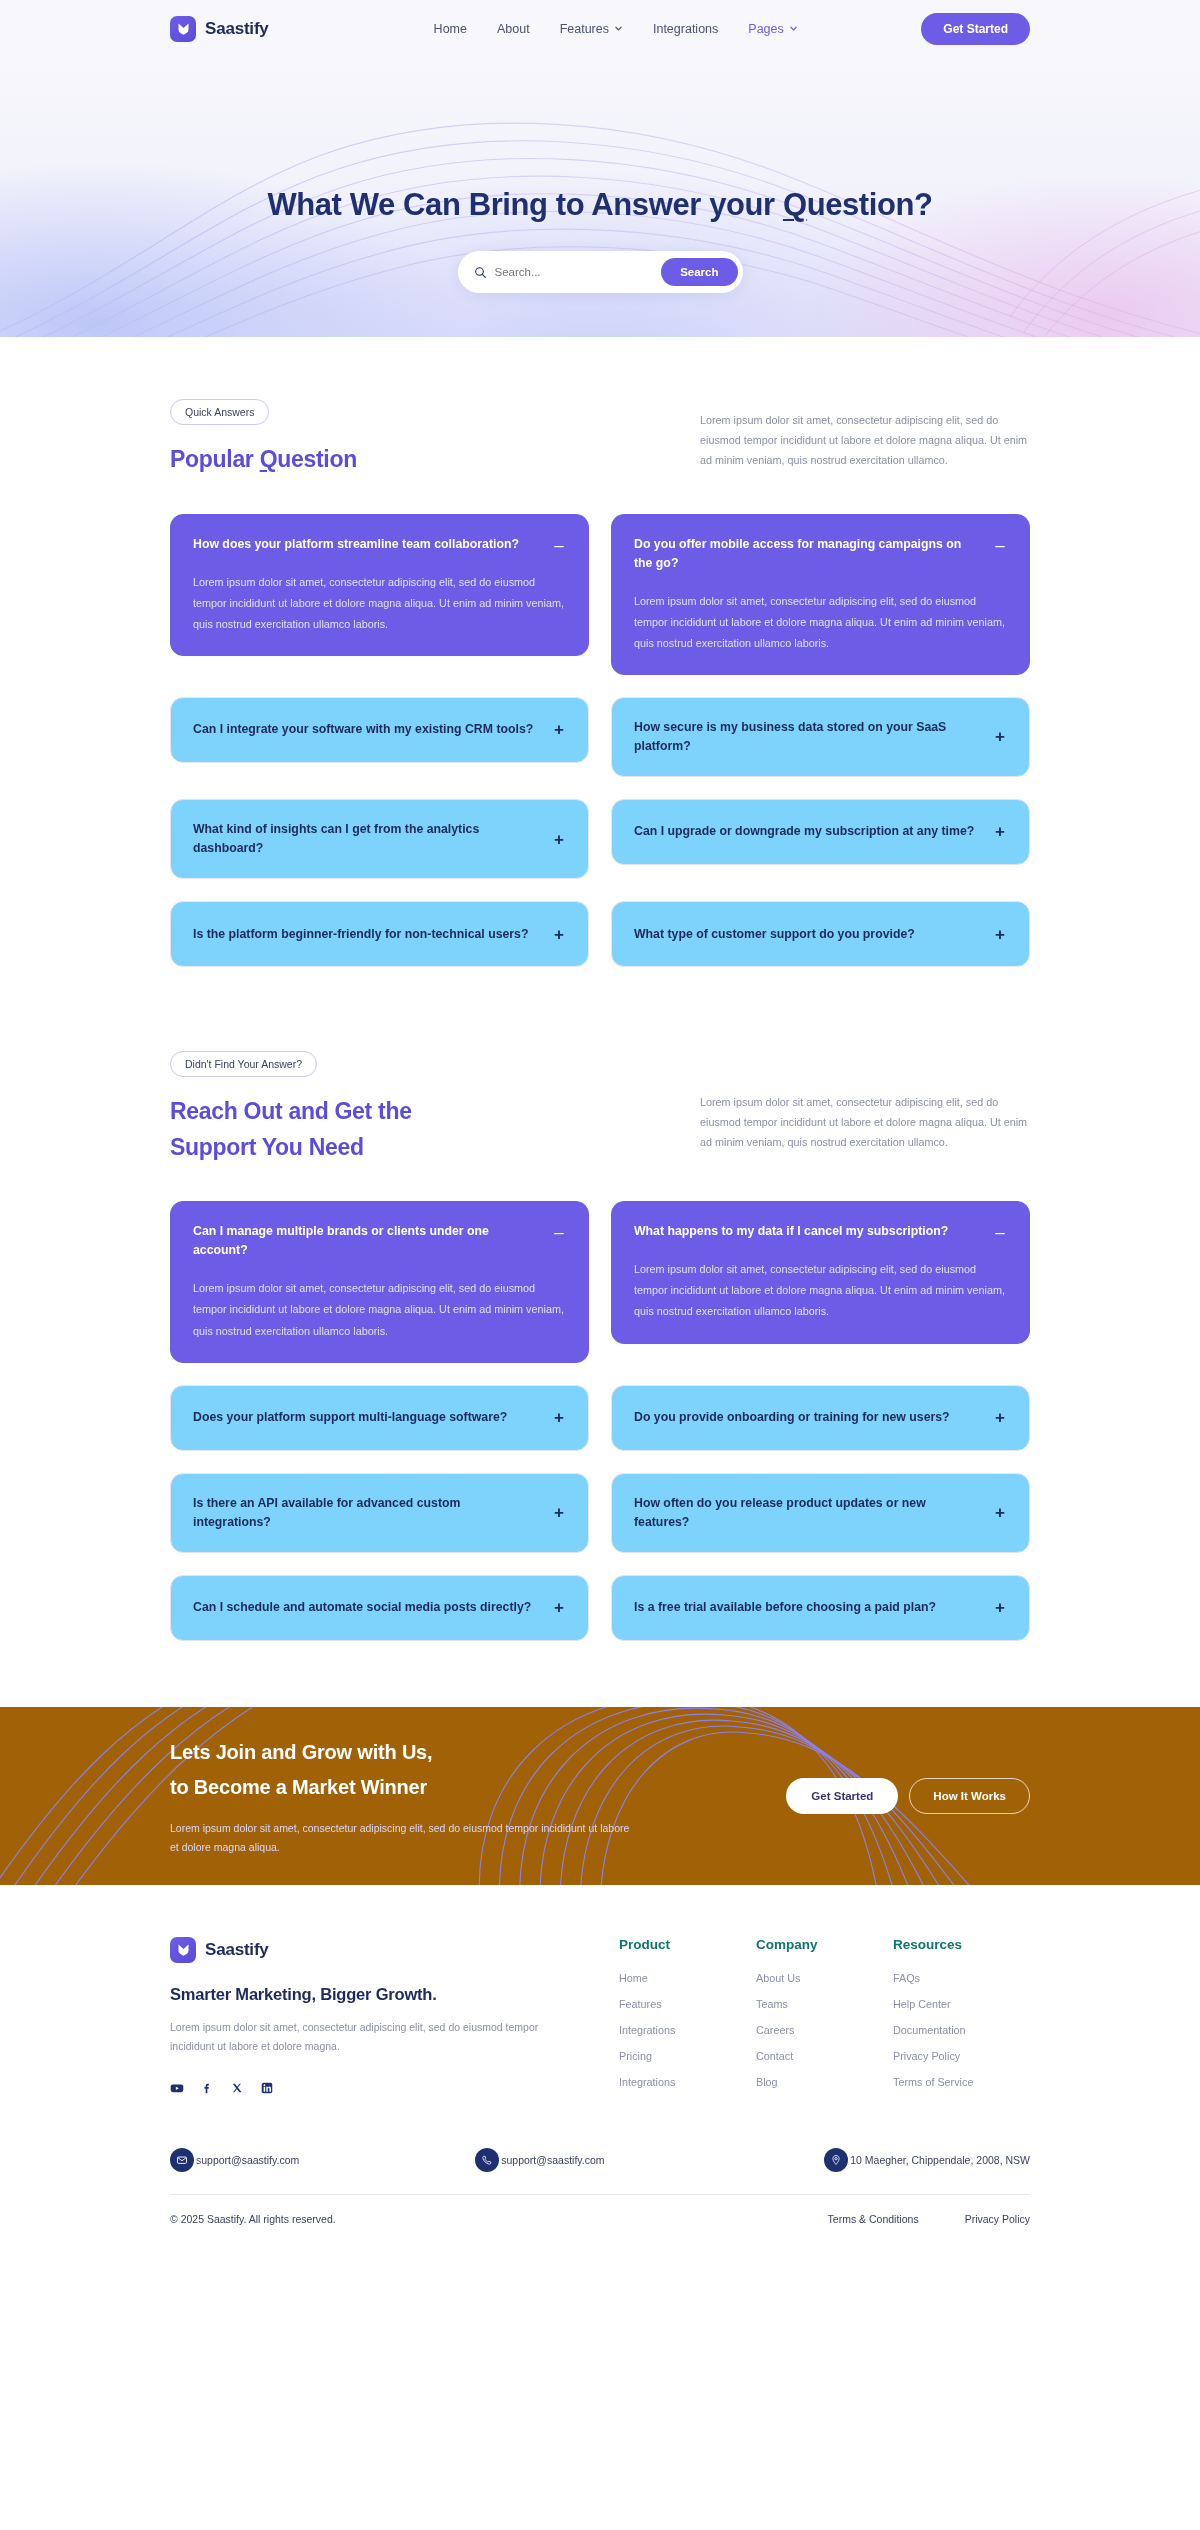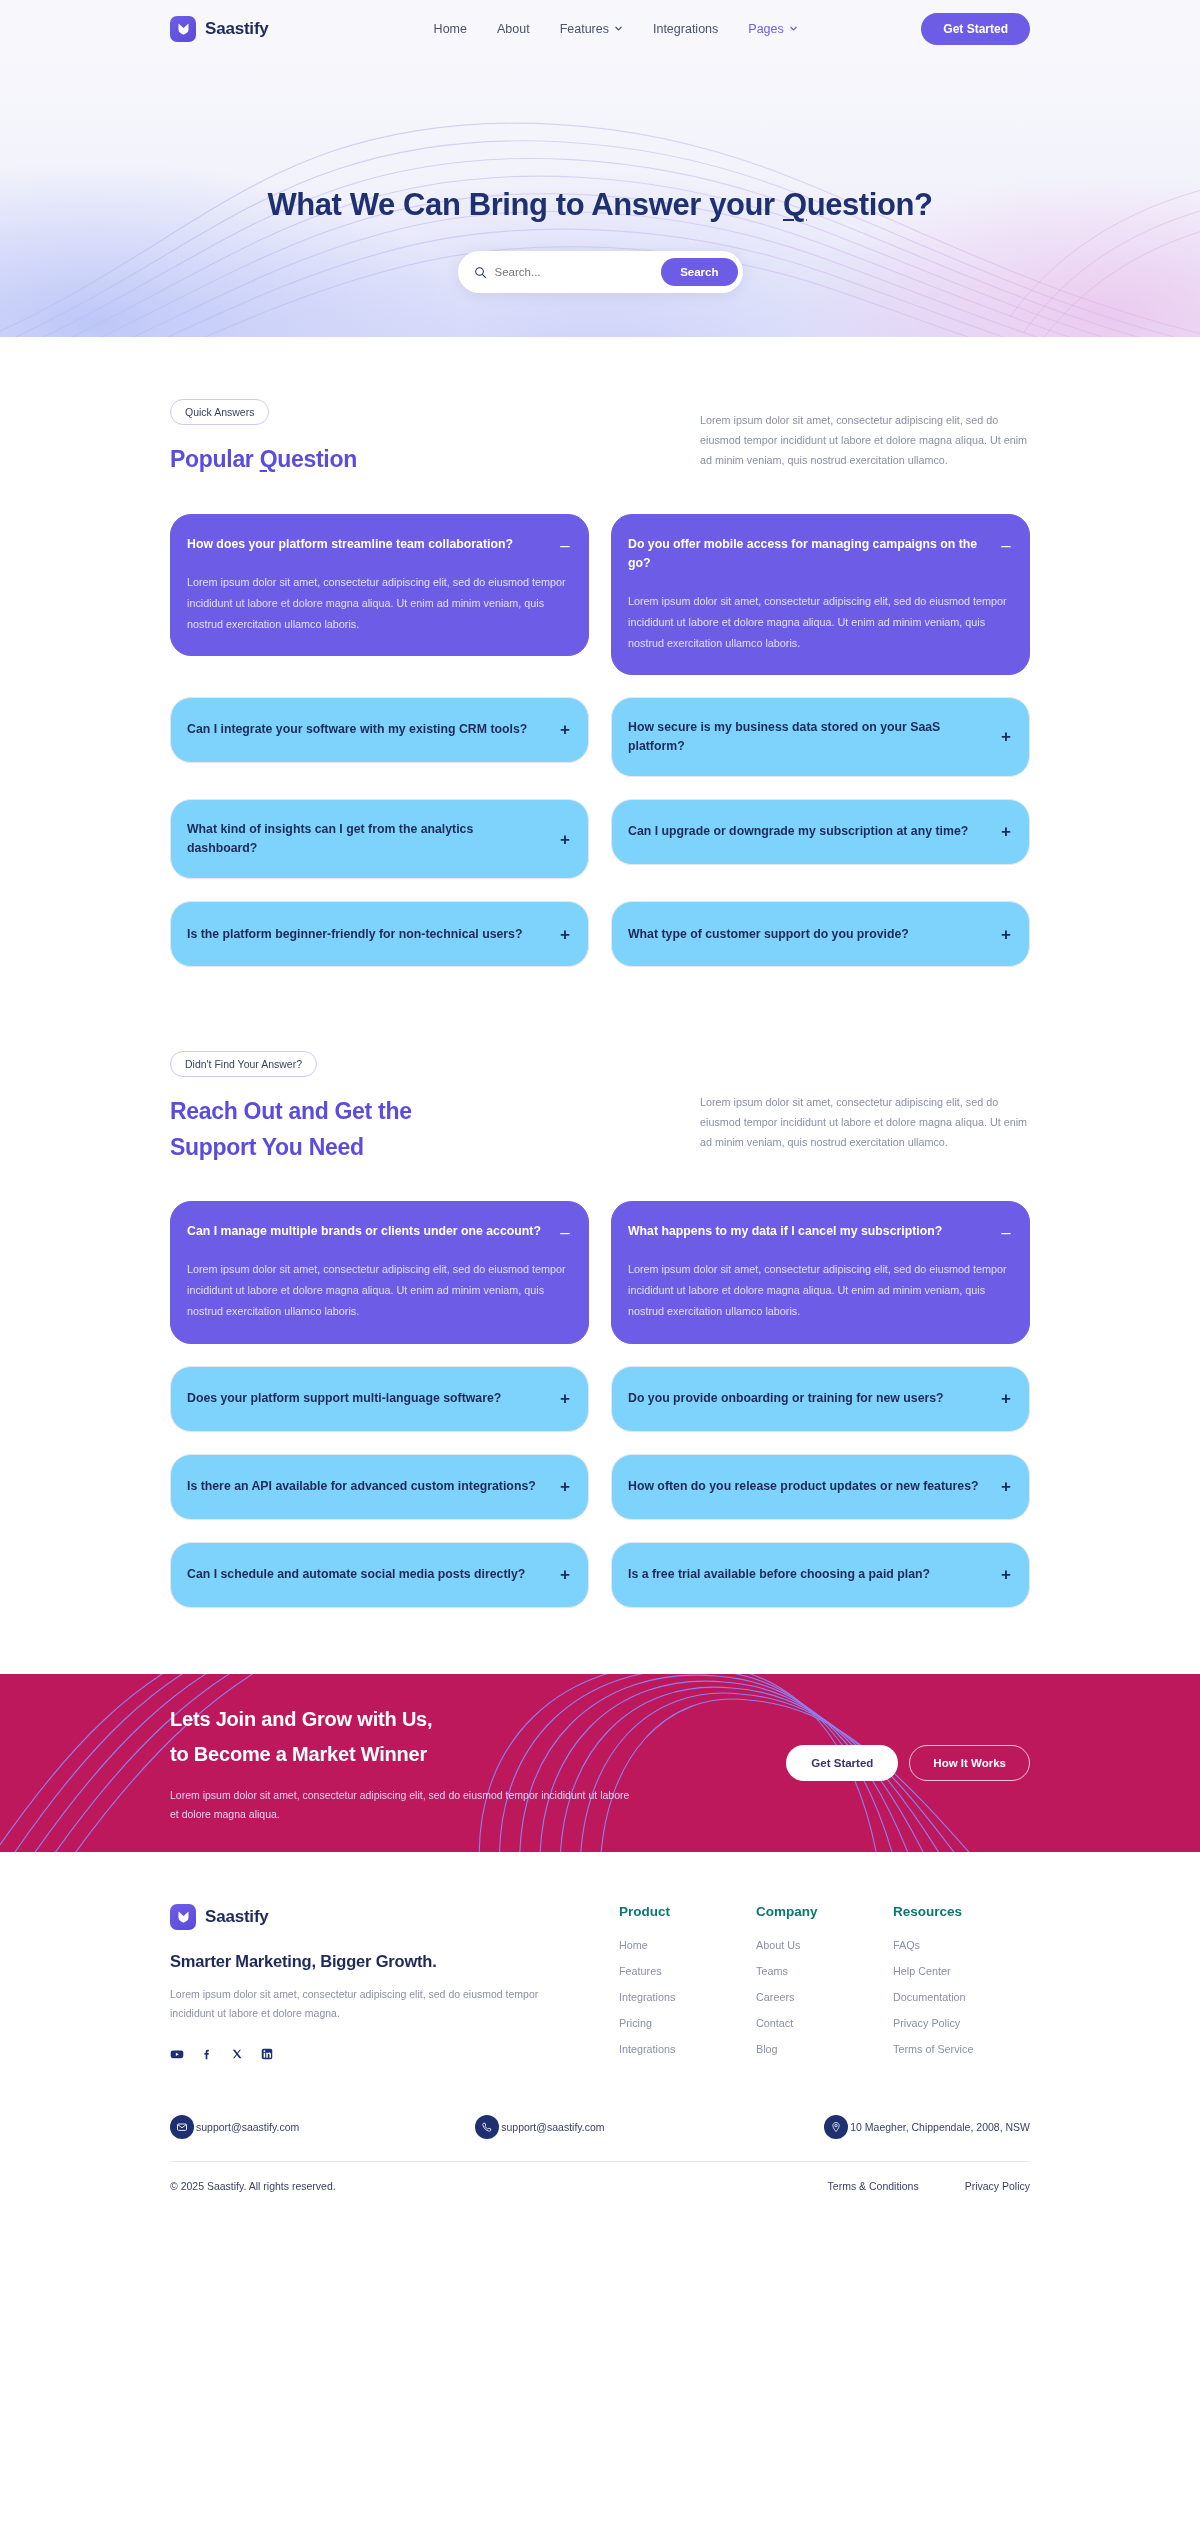--- a/index.html
+++ b/index.html
@@ -93,21 +93,21 @@
   .sec-right {
     margin-left: auto; width: 330px; padding-top: 12px;
     font-size: 10.8px; line-height: 1.85; color: #8b90a5;
   }
 
   .grid {
     display: grid; grid-template-columns: 1fr 1fr; gap: 22px 22px;
     margin-top: 36px; align-items: start;
   }
   .faq {
-    border-radius: 21px; padding: 20px 16px;
+    border-radius: 13px; padding: 20px 22px;
     display: flex; align-items: flex-start; gap: 12px;
   }
   .faq.closed {
     background: #7dd3fc; border: 1px solid #e6e6f2;
     min-height: 66px; align-items: center;
   }
   .faq.open {
     background: #6d5de6; border: 1px solid #6d5de6;
     flex-direction: column; gap: 0;
   }
@@ -122,21 +122,21 @@
   }
   .toggle {
     font-size: 17px; line-height: 1; font-weight: 400; width: 14px;
     text-align: center; flex-shrink: 0; cursor: pointer; user-select: none;
   }
   .faq.closed .toggle { color: #1e2a5a; font-weight: 700; }
   .faq.open .toggle { color: #ffffff; margin-top: 2px; }
 
   
   .cta-band {
-    margin-top: 66px; height: 178px; background: #be185d;
+    margin-top: 66px; height: 178px; background: #a16207;
     position: relative; overflow: hidden;
     display: flex; align-items: center; padding: 0 170px;
   }
   .cta-band svg.deco { position: absolute; inset: 0; width: 100%; height: 100%; }
   .cta-text { position: relative; z-index: 2; width: 470px; }
   .cta-h {
     font-size: 20px; font-weight: 700; color: #fff; line-height: 1.75; letter-spacing: -0.2px;
   }
   .cta-p { margin-top: 14px; font-size: 10.5px; line-height: 1.8; color: #dcd7f8; }
   .cta-btns { position: relative; z-index: 2; margin-left: auto; display: flex; gap: 11px; }

